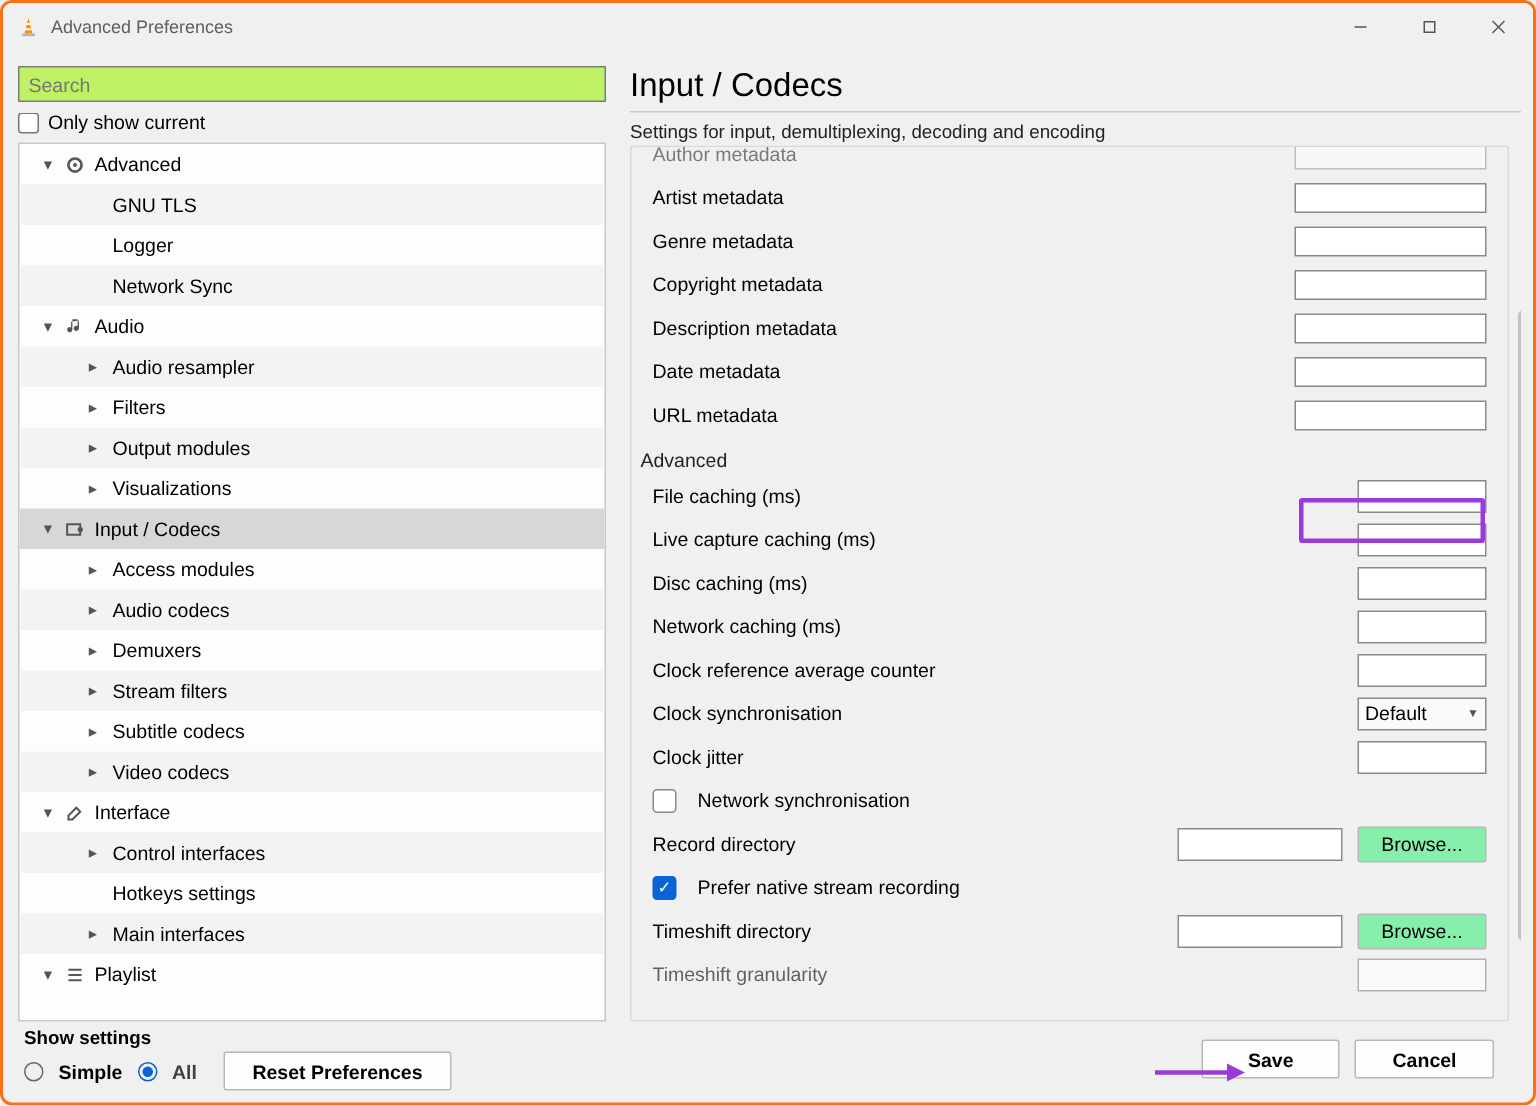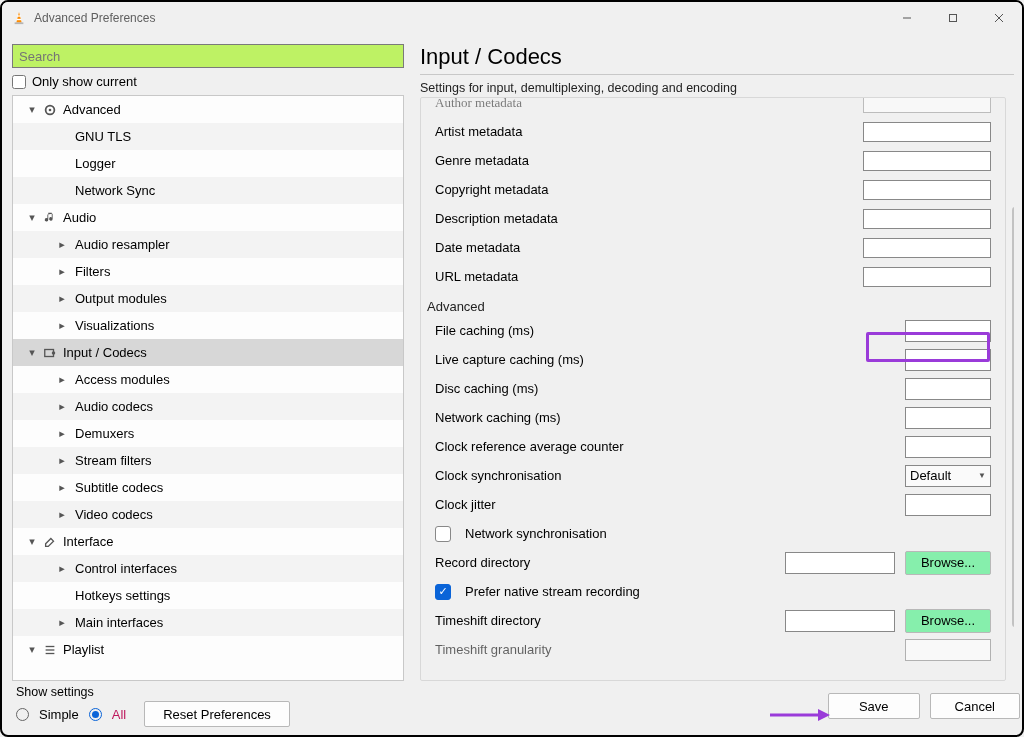--- a/index.html
+++ b/index.html
@@ -9,21 +9,21 @@
   background: #f0f0f0;
   color: #000;
   width: 1024px;
   height: 737px;
   overflow: hidden;
   position: relative;
 }
 .window {
   width: 1024px;
   height: 737px;
-  border: 2px solid #000000;
+  border: 2px solid #f97316;
   border-radius: 8px;
   background: #f0f0f0;
   display: flex;
   flex-direction: column;
   overflow: hidden;
 }
 .titlebar {
   height: 32px;
   display: flex;
   align-items: center;
@@ -158,21 +158,22 @@
   display:flex; align-items:center; justify-content:center;
 }
 .right-scrollbar {
   position:absolute; right:-4px; top:110px; width:6px; height:420px;
   background:#c2c2c2; border-radius:3px;
 }
 .footer {
   height:54px;
   border-top: 0;
   display:flex; align-items:center;
-  padding: 6px 2px 10px 14px;
+  padding: 6px 26px 10px 14px;
+  font-weight: bold;
 }
 .showset { font-size:12.5px; }
 .radiogrp { display:flex; gap:10px; margin-top:2px; align-items:center;}
 .radio { width:13px; height:13px; border:1px solid #666; border-radius:50%; display:flex; align-items:center; justify-content:center;}
 .radio.sel { border-color:#0a64d8; }
 .radio.sel::after { content:""; width:7px; height:7px; border-radius:50%; background:#0a64d8;}
 .btn {
   height:26px; padding:0 18px;
   border:1px solid #b8b8b8; background:#fdfdfd;
   border-radius:2px; font-size:13px;
@@ -346,21 +347,21 @@
       </div>
     </div>
 
     <div class="rightcol">
       <h1>Input / Codecs</h1>
       <div class="hr"></div>
       <div class="subdesc">Settings for input, demultiplexing, decoding and encoding</div>
 
       <div class="settings-scroll">
         <div class="settings-inner">
-          <div class="row" style="margin-top:-10px; opacity:.5;font-family:Liberation Serif, serif;">
+          <div class="row" style="margin-top:-10px; opacity:.5;">
               <div class="lab">Author metadata</div>
               <div class="txtin"></div>
             </div>
           <div class="row">
               <div class="lab">Artist metadata</div>
               <div class="txtin"></div>
             </div>
           <div class="row">
               <div class="lab">Genre metadata</div>
               <div class="txtin"></div>
@@ -457,21 +458,21 @@
     </div>
   </div>
 
   <div class="footer">
     <div>
       <div class="showset">Show settings</div>
       <div class="radiogrp">
         <span class="radio"></span>
         <span>Simple</span>
         <span class="radio sel"></span>
-        <span style="color:#be185d;">All</span>
+        <span style="color:#404040;">All</span>
         <div class="btn" style="margin-left:8px;">Reset Preferences</div>
       </div>
     </div>
     <div class="spacer"></div>
     <div class="btn" style="margin-right:10px; padding:0 30px;">Save</div>
     <div class="btn" style="padding:0 24px;">Cancel</div>
   </div>
 </div>
 
 <div class="highlight-box" style="left:866px; top:332px; width:124px; height:30px;"></div>

